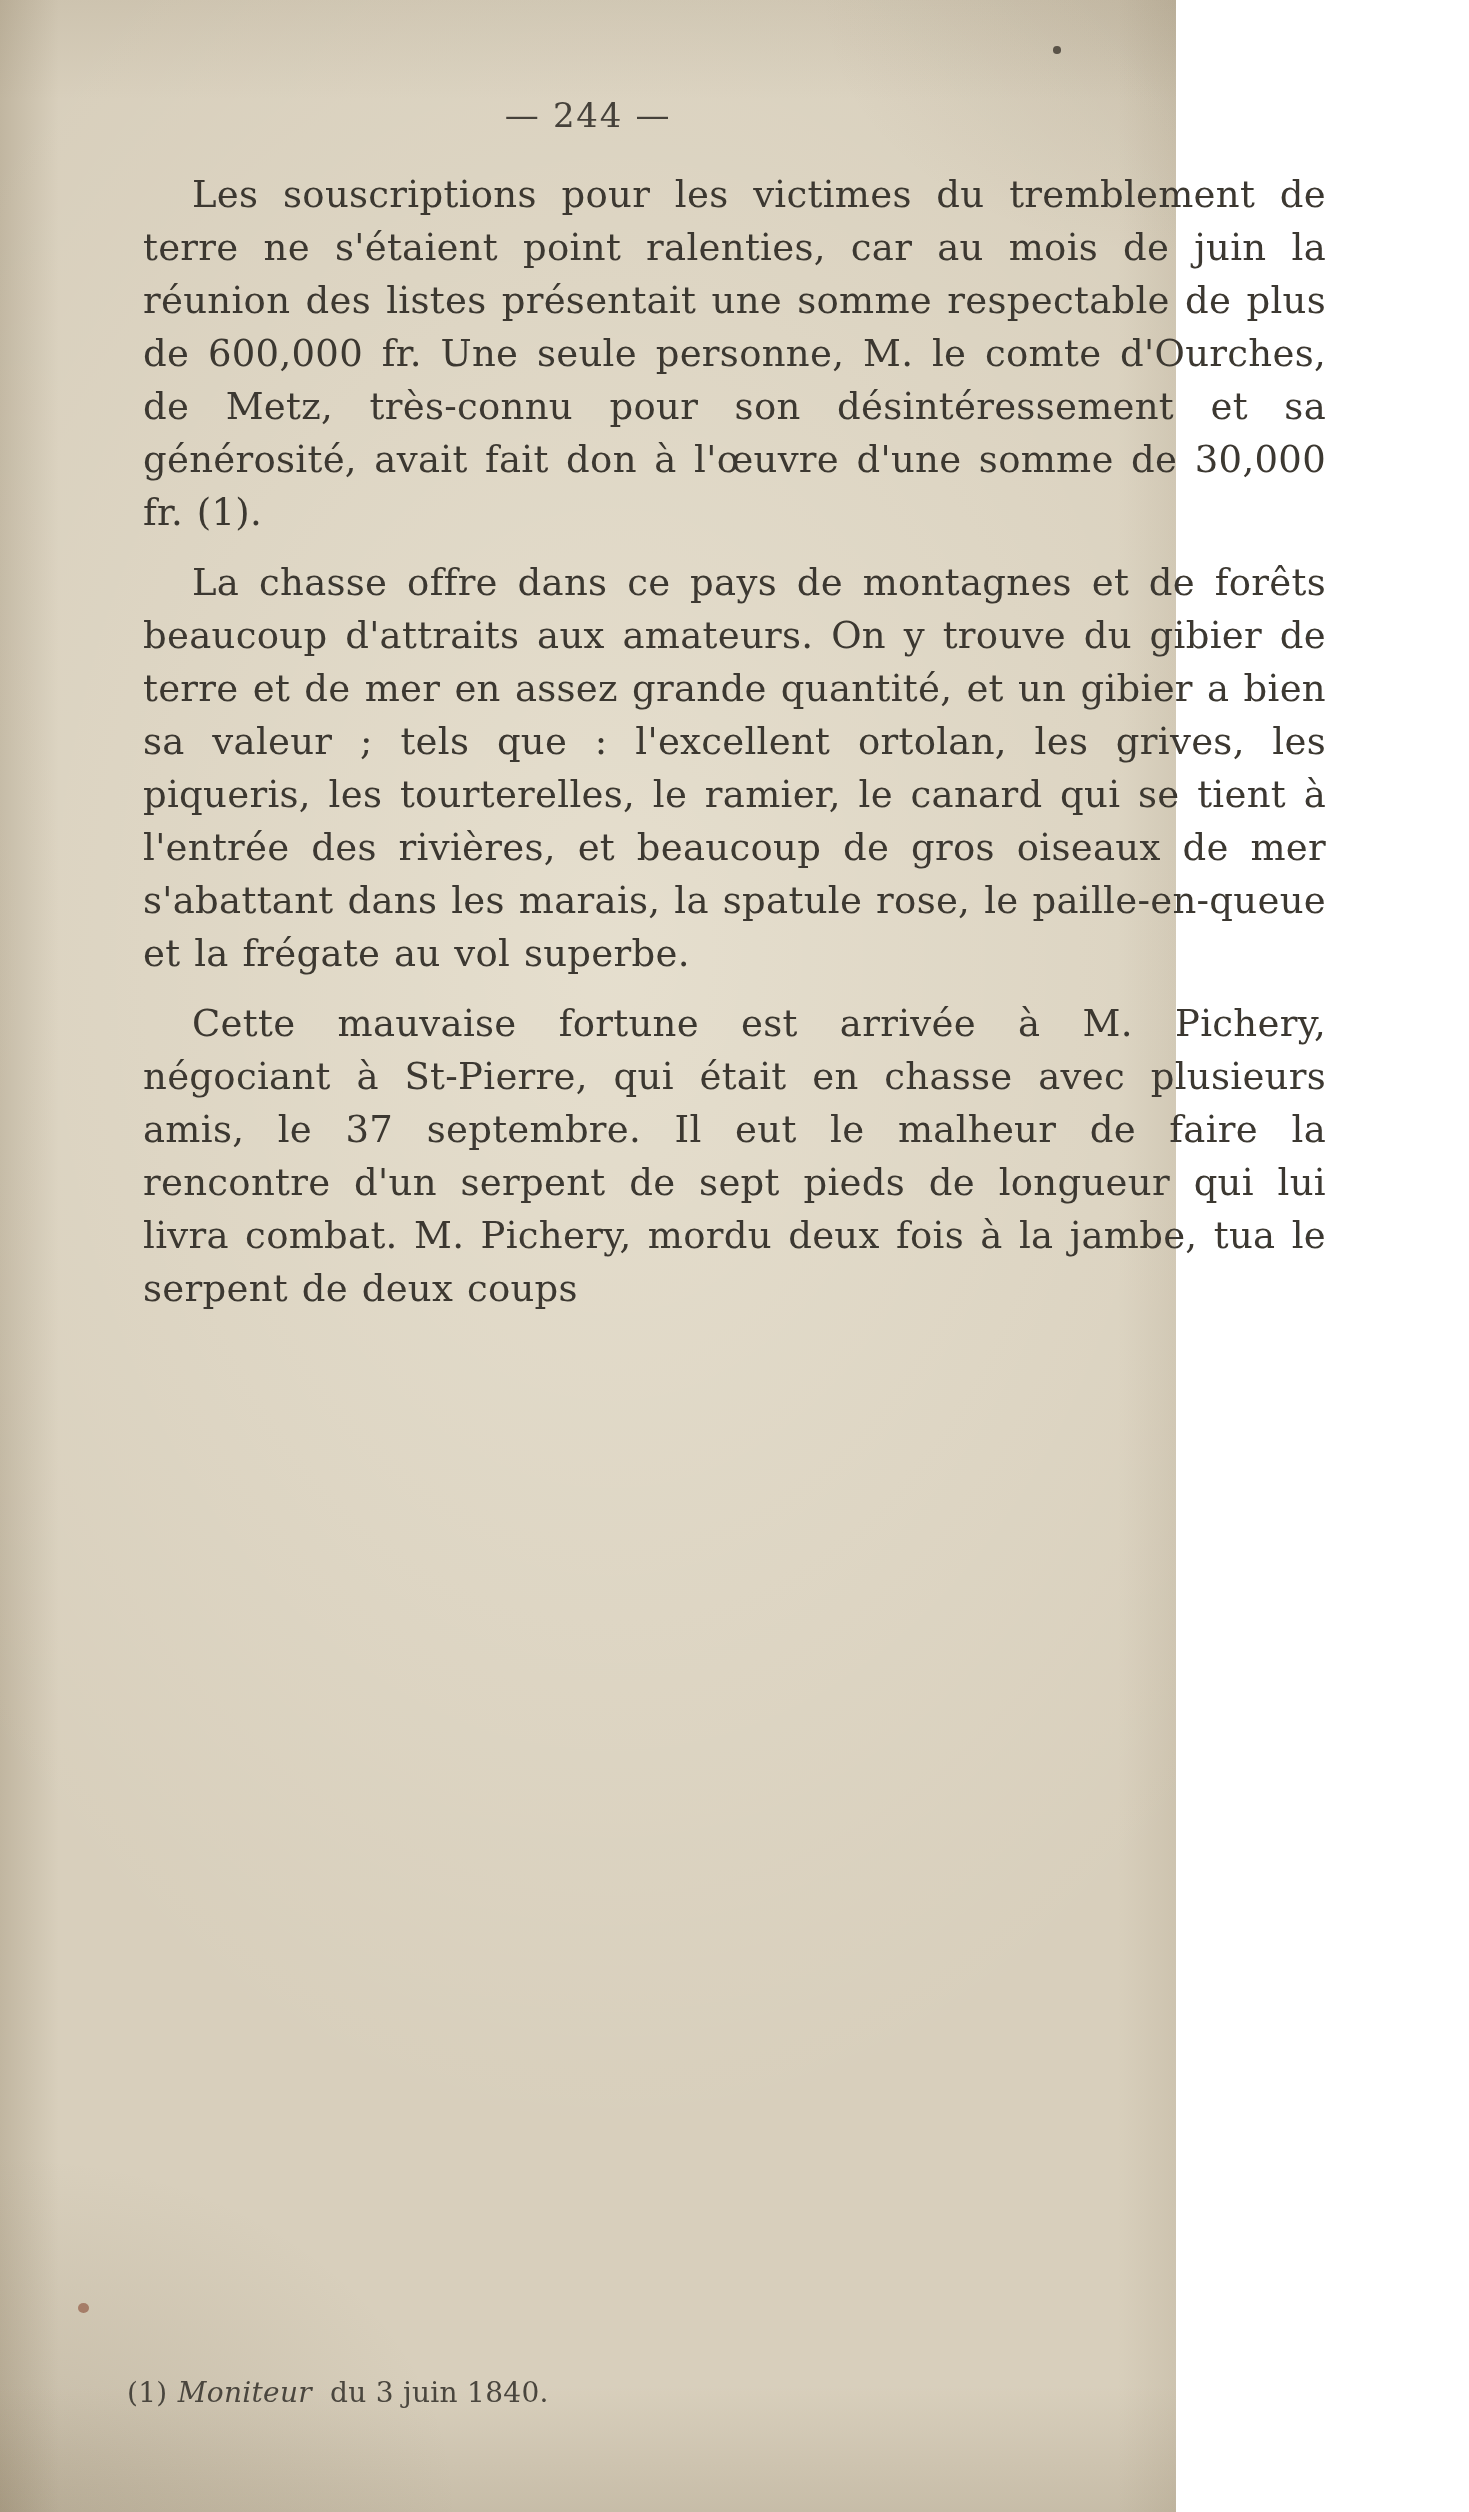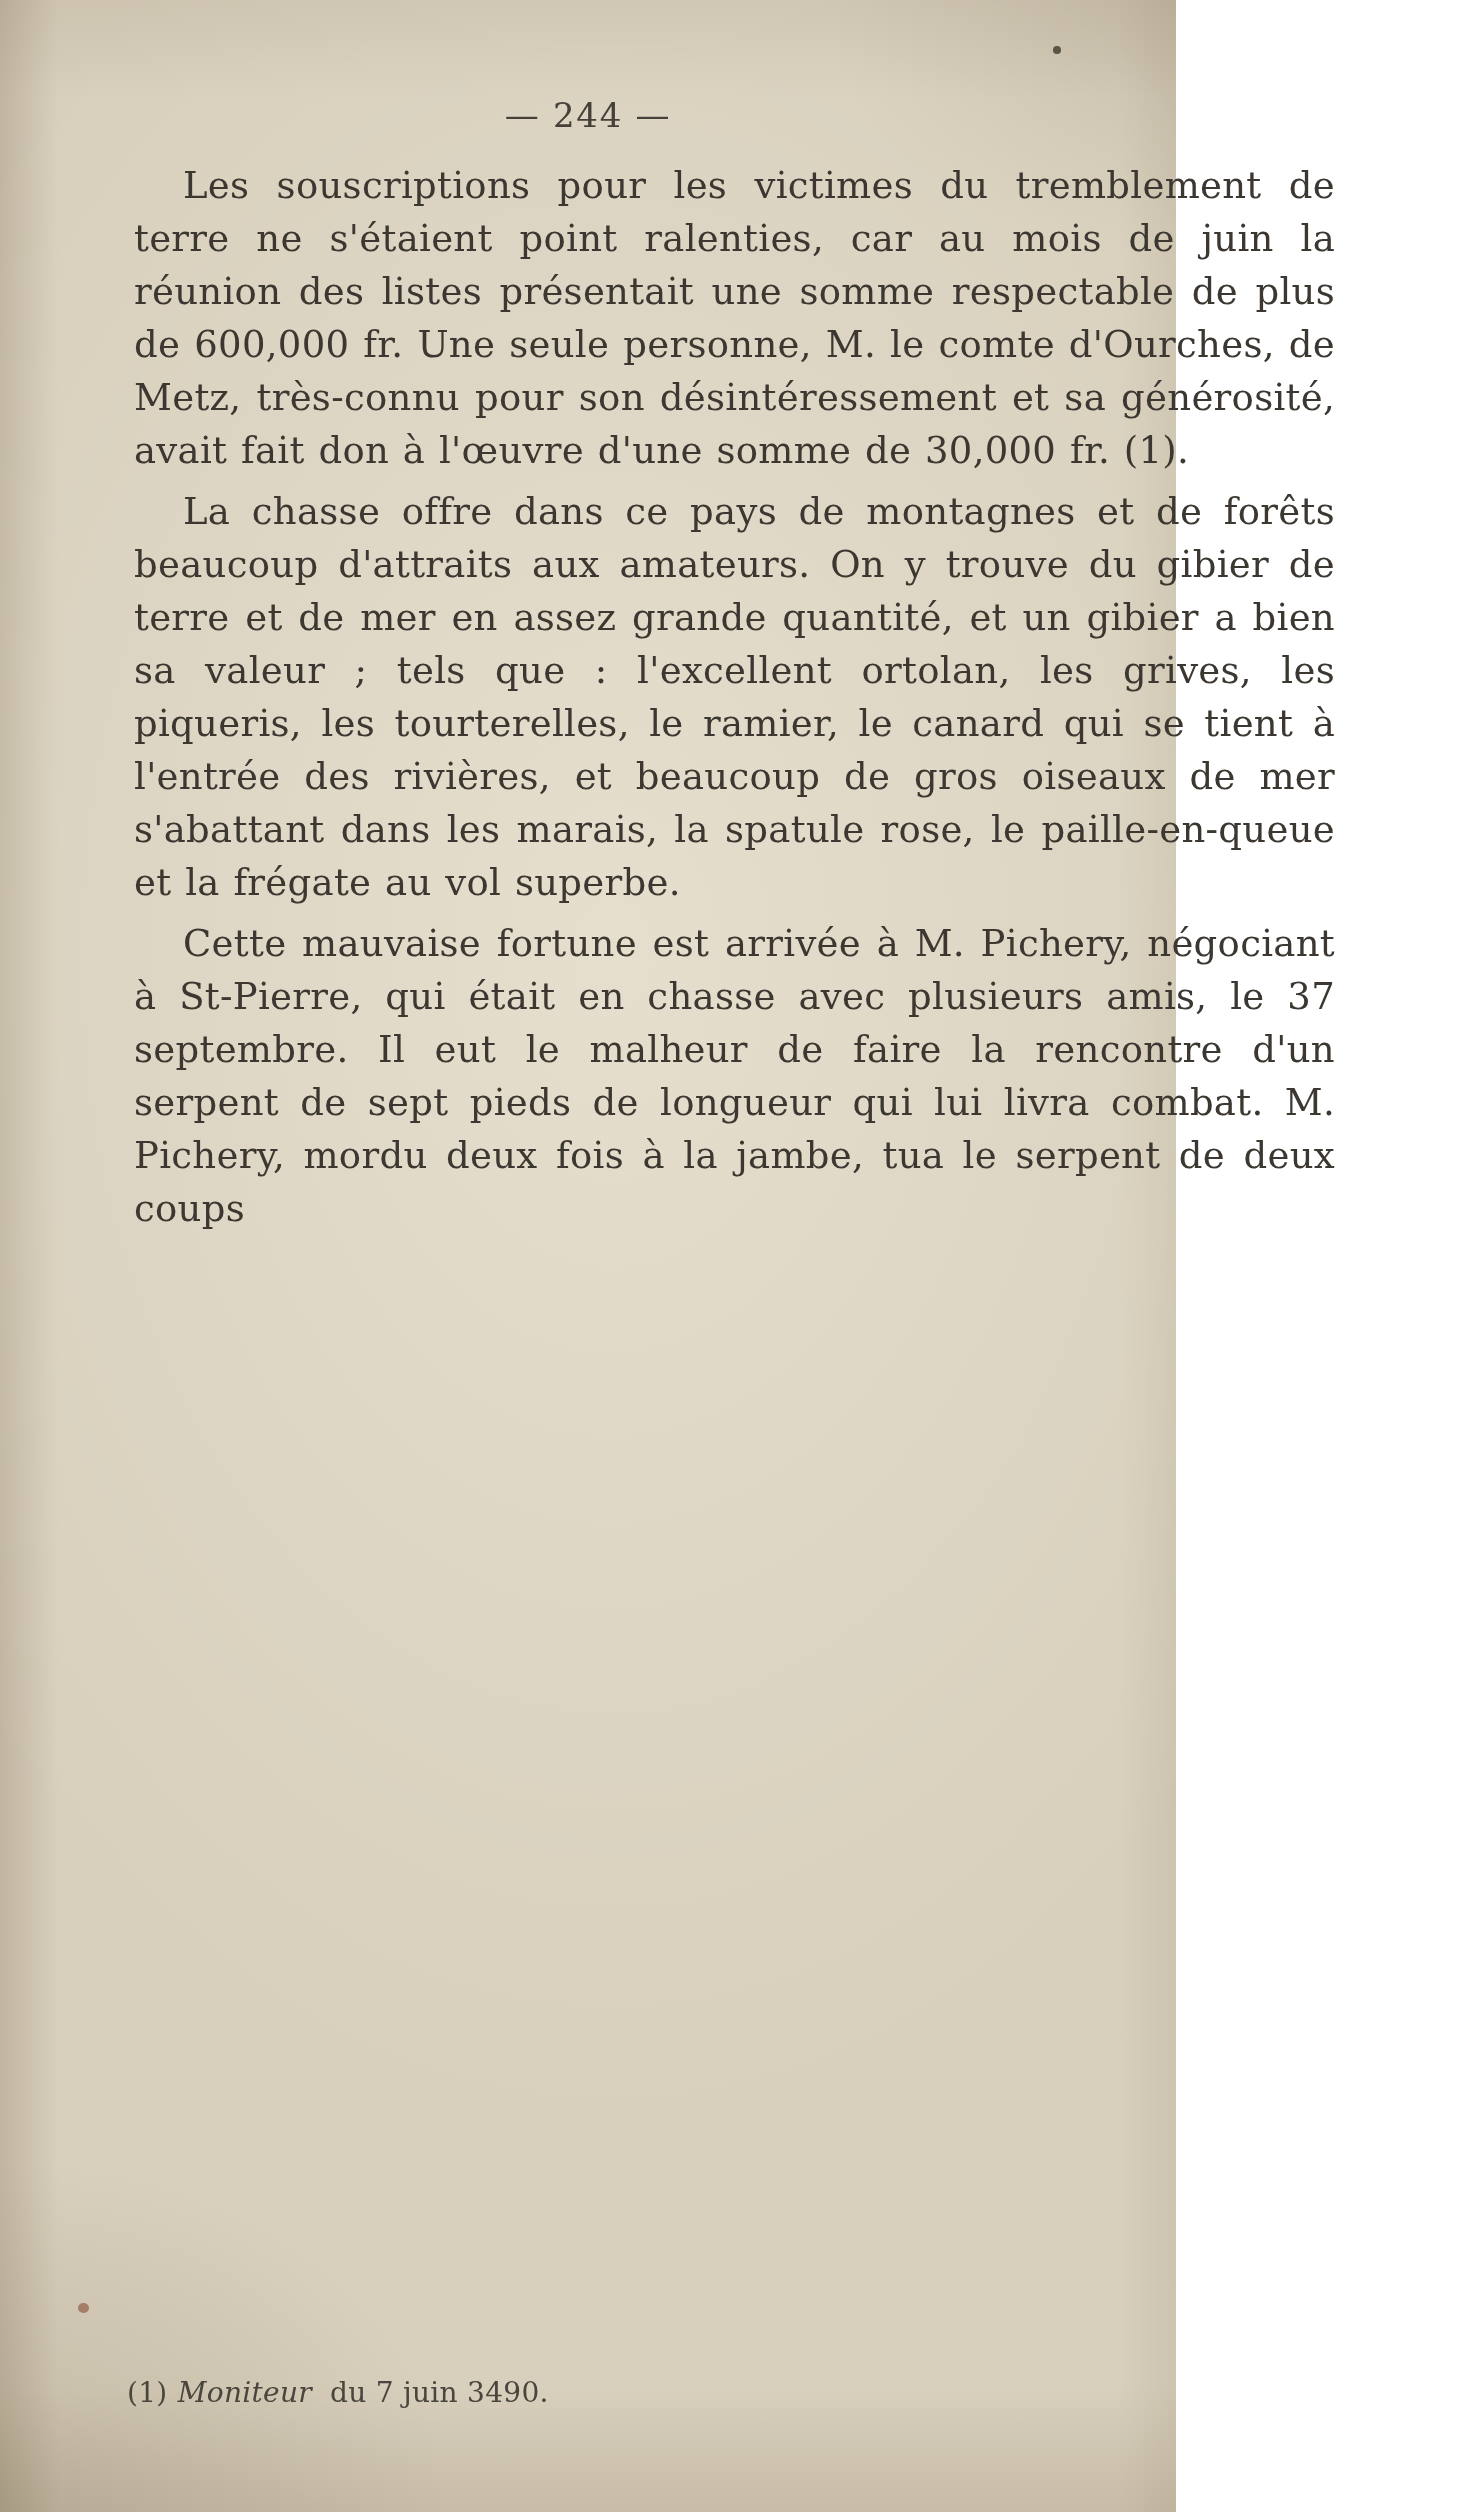--- a/index.html
+++ b/index.html
@@ -41,21 +41,21 @@
     left: 126px;
     width: 1217px;
     font-size: 37px;
     line-height: 53px;
     text-align: justify;
     letter-spacing: 0.3px;
     word-spacing: 1.7px;
     hyphens: auto;
   }
   .text-block p {
-    margin: 8px;
+    margin: 17px;
     padding: 0;
     text-indent: 49px;
   }
   .footnote {
     position: absolute;
     left: 127px;
     top: 2376px;
     font-size: 28px;
     color: #4a463e;
     letter-spacing: 0.3px;
@@ -92,20 +92,20 @@
 
   <div class="page-number">— 244 —</div>
 
   <div class="text-block">
     <p>Les souscriptions pour les victimes du tremblement de terre ne s'étaient point ralenties, car au mois de juin la réunion des listes présentait une somme respectable de plus de 600,000 fr. Une seule personne, M. le comte d'Ourches, de Metz, très-connu pour son désintéressement et sa générosité, avait fait don à l'œuvre d'une somme de 30,000 fr. (1).</p>
     <p>La chasse offre dans ce pays de montagnes et de forêts beaucoup d'attraits aux amateurs. On y trouve du gibier de terre et de mer en assez grande quantité, et un gibier a bien sa valeur ; tels que : l'excellent ortolan, les grives, les piqueris, les tourterelles, le ramier, le canard qui se tient à l'entrée des rivières, et beaucoup de gros oiseaux de mer s'abattant dans les marais, la spatule rose, le paille-en-queue et la frégate au vol superbe.</p>
     <p>Cette mauvaise fortune est arrivée à M. Pichery, négociant à St-Pierre, qui était en chasse avec plusieurs amis, le 37 septembre. Il eut le malheur de faire la rencontre d'un serpent de sept pieds de longueur qui lui livra combat. M. Pichery, mordu deux fois à la jambe, tua le serpent de deux coups</p>
   </div>
 
   <div class="footnote">
-    <span class="fn-marker">(1)</span><span class="fn-work">Moniteur</span><span class="fn-rest">du 7 juin 3490.</span>
+    <span class="fn-marker">(1)</span><span class="fn-work">Moniteur</span><span class="fn-rest">du 3 juin 1840.</span>
   </div>
 
   <div class="speck speck-top-right"></div>
   <div class="speck speck-bottom-left"></div>
 
 </div>
 
 
 </body></html>

